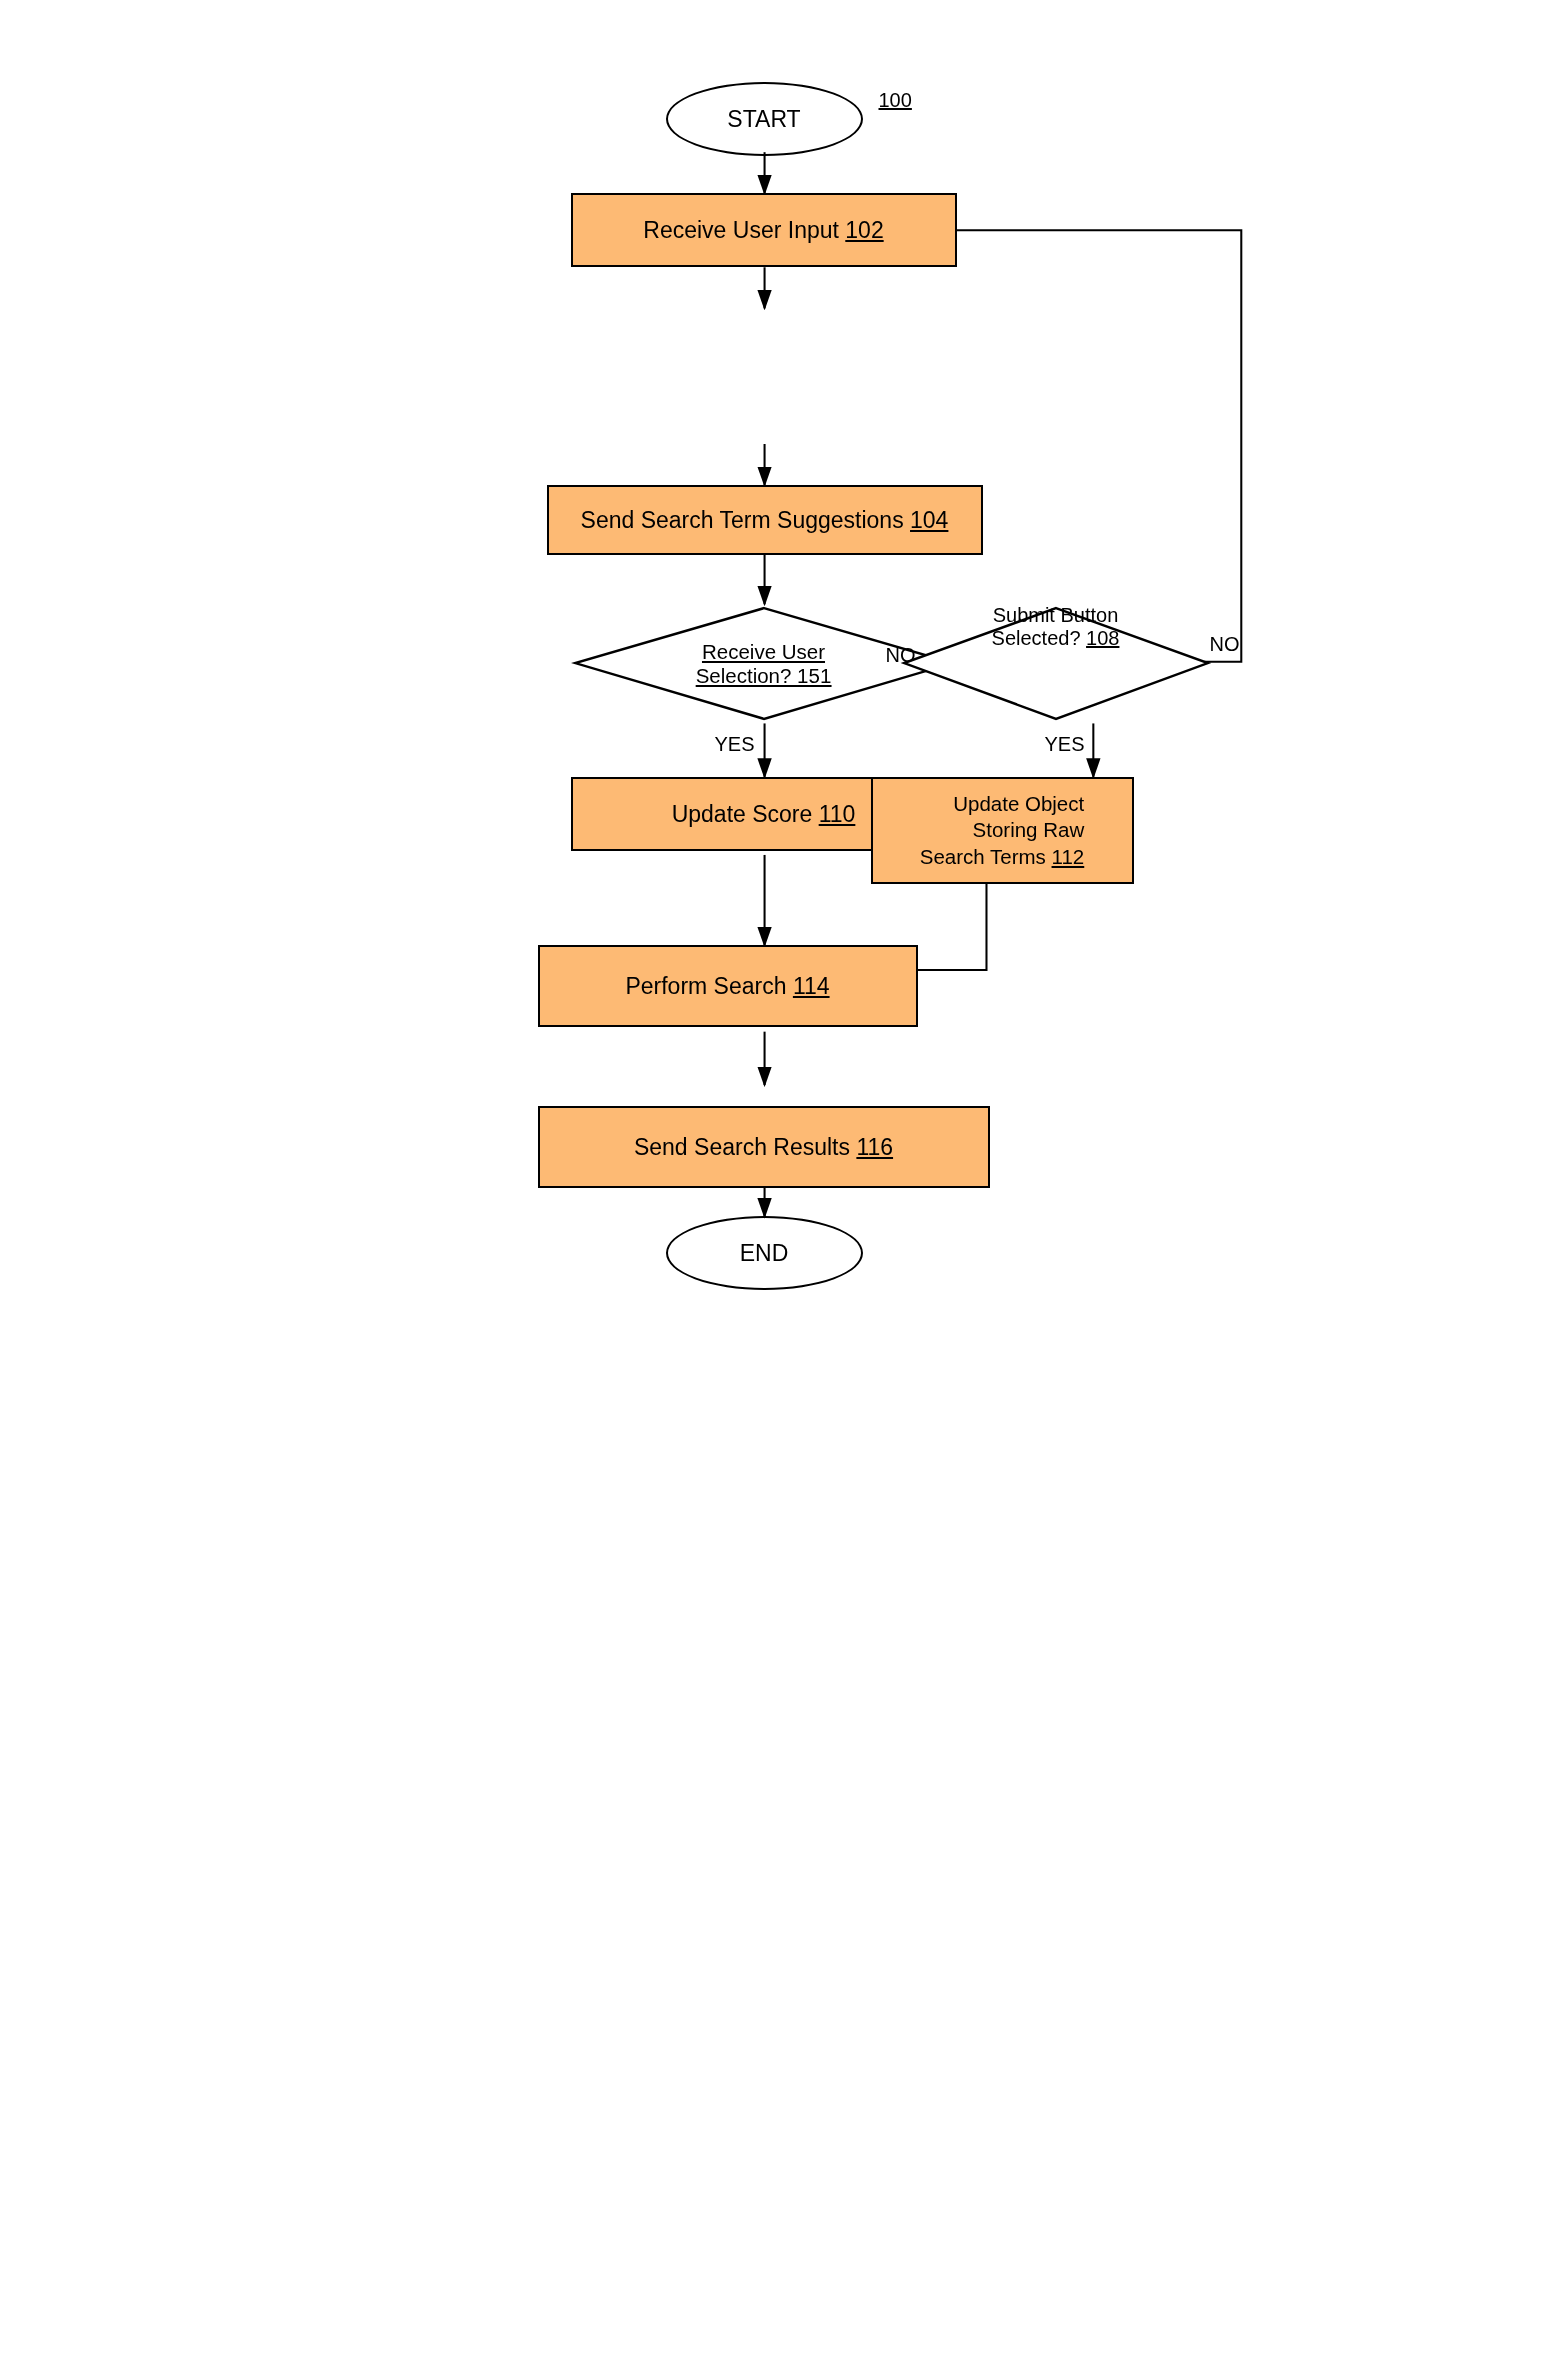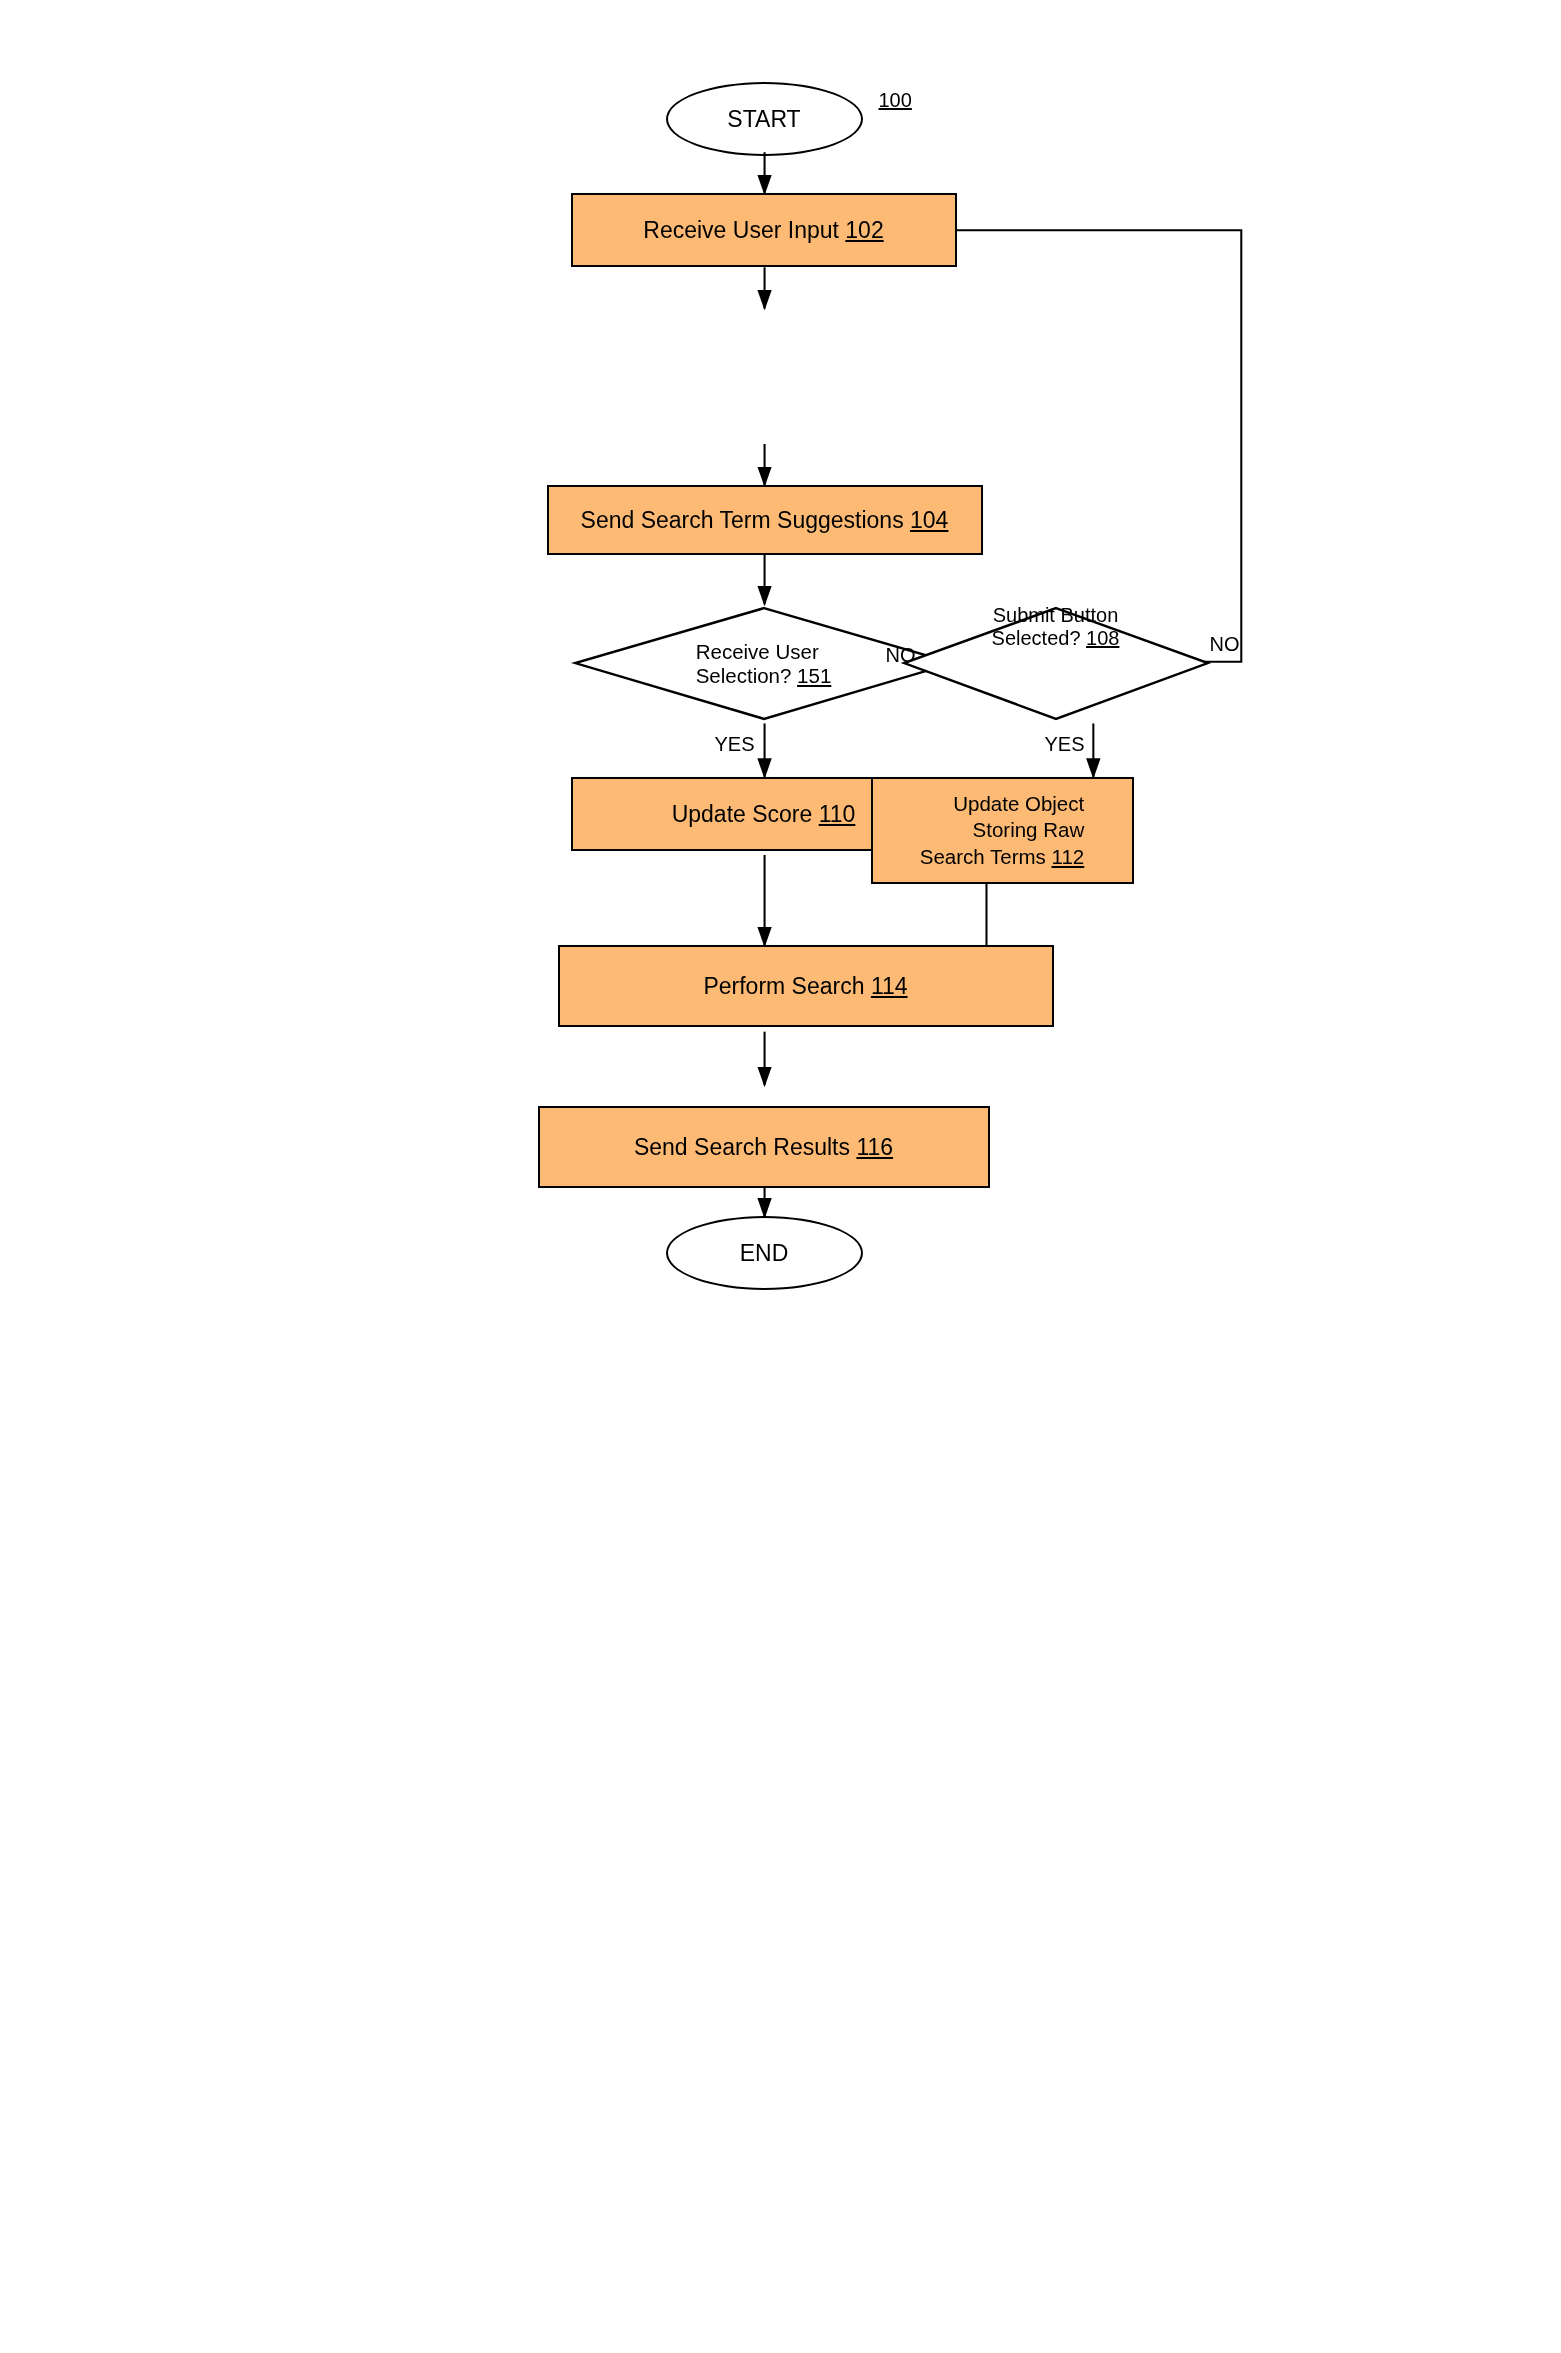--- a/index.html
+++ b/index.html
@@ -106,21 +106,21 @@
 
 
   <div class="fc-node fc-rect" style="left:136px; top:452px; width:436px; height:70px;">
     <span>Send Search Term Suggestions&nbsp;<span class="ref-num">104</span></span>
   </div>
 
   <div style="position:absolute; left:160px; top:571px; width:386px; height:119px;">
     <svg width="386" height="119" viewBox="0 0 470 145">
       <polygon points="235,5 465,72 235,140 5,72" fill="white" stroke="black" stroke-width="3"></polygon>
     </svg>
-    <div style="position:absolute;top:0;left:0;width:100%;height:100%;display:flex;align-items:center;justify-content:center;text-align:left;font-size:20.5px;">
+    <div style="position:absolute;top:0;left:0;width:100%;height:100%;display:flex;align-items:center;justify-content:center;text-align:center;font-size:20.5px;text-decoration:underline;">
       <span>Receive User<br>Selection?&nbsp;<span class="ref-num">151</span></span>
     </div>
   </div>
 
   <div style="position:absolute; left:489px; top:571px; width:312px; height:119px;">
     <svg width="312" height="119" viewBox="0 0 380 145">
       <polygon points="190,5 375,72 190,140 5,72" fill="white" stroke="black" stroke-width="3"></polygon>
     </svg>
     <div style="position:absolute;top:0;left:0;width:100%;height:100%;display:flex;align-items:flex-start;justify-content:center;text-align:center;font-size:20px;">
       <span>Submit Button<br>Selected?&nbsp;<span class="ref-num">108</span></span>
@@ -136,21 +136,21 @@
   <div class="fc-label" style="left:799px; top:600px; font-size:20px;">NO</div>
 
   <div class="fc-node fc-rect" style="left:160px; top:744px; width:386px; height:74px;">
     <span>Update Score&nbsp;<span class="ref-num">110</span></span>
   </div>
 
   <div class="fc-node fc-rect" style="left:460px; top:744px; width:263px; height:107px; line-height:1.3; font-size:20.5px;">
     <span>Update Object<br>Storing Raw<br>Search Terms&nbsp;<span class="ref-num">112</span></span>
   </div>
 
-  <div class="fc-node fc-rect" style="left:127px; top:912px; width:496px; height:82px;margin-left:20px;">
+  <div class="fc-node fc-rect" style="left:127px; top:912px; width:380px; height:82px;">
     <span>Perform Search&nbsp;<span class="ref-num">114</span></span>
   </div>
 
   <div class="fc-node fc-rect" style="left:127px; top:1032px; width:452px; height:82px;margin-top:41px;">
     <span>Send Search Results&nbsp;<span class="ref-num">116</span></span>
   </div>
 
   <div class="fc-node fc-oval" style="left:255px; top:1183px; width:197px; height:74px;">
     <span>END</span>
   </div>

